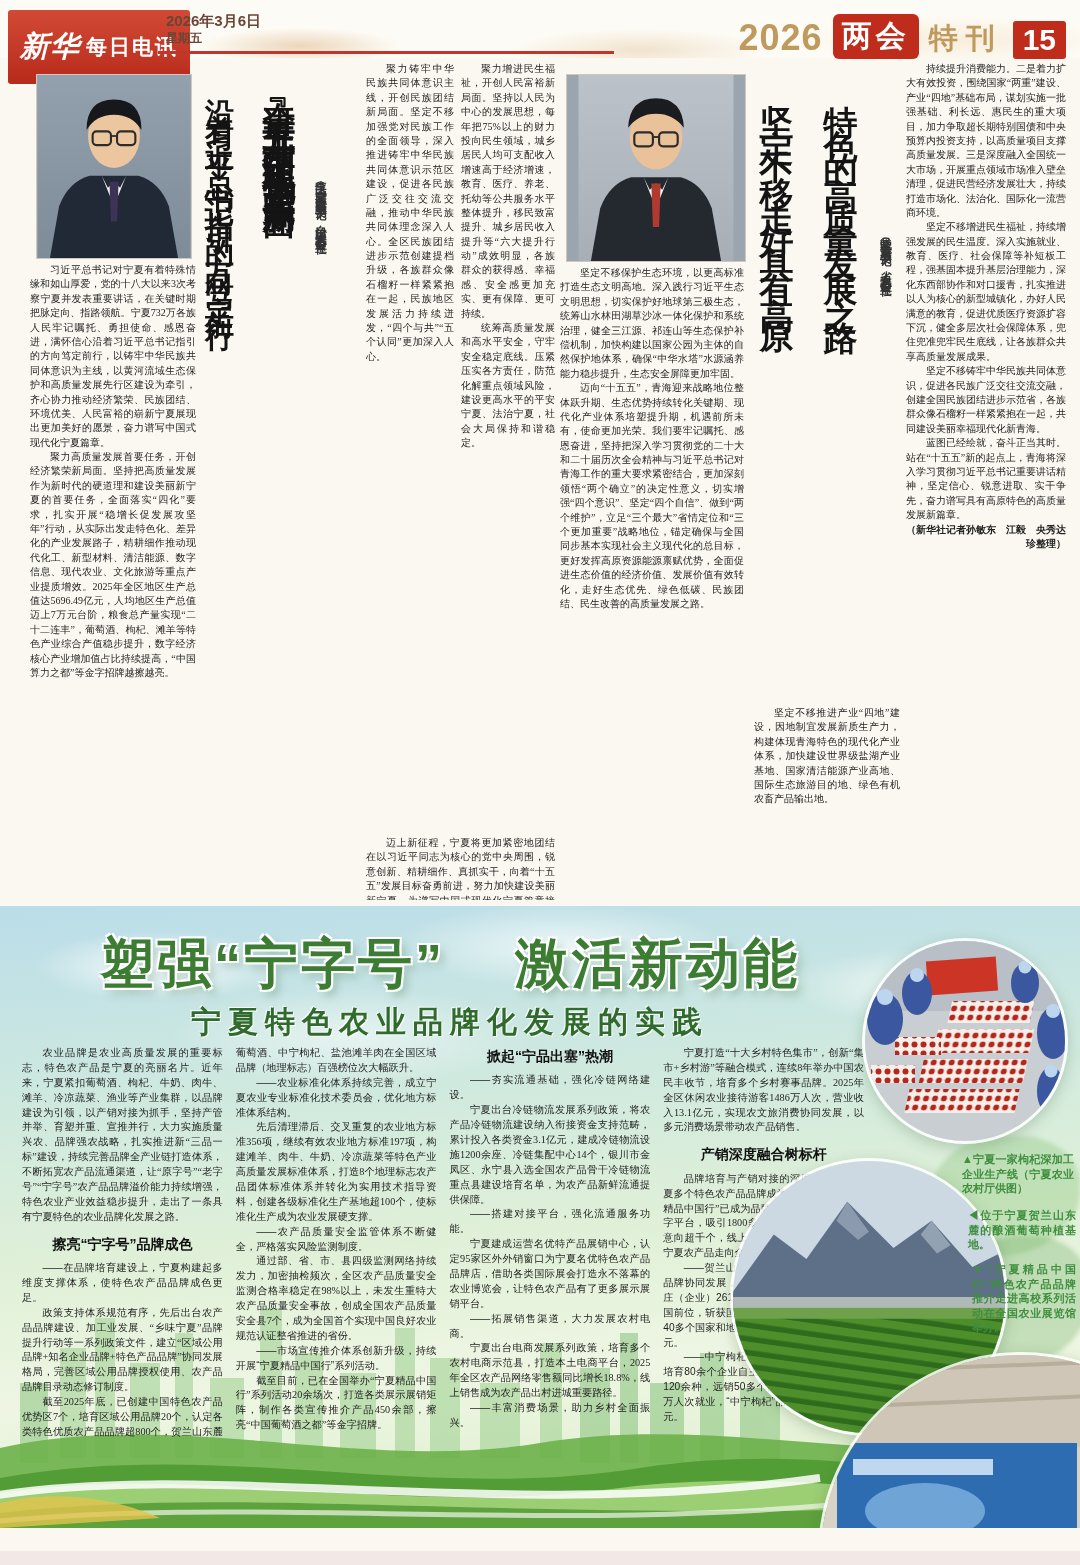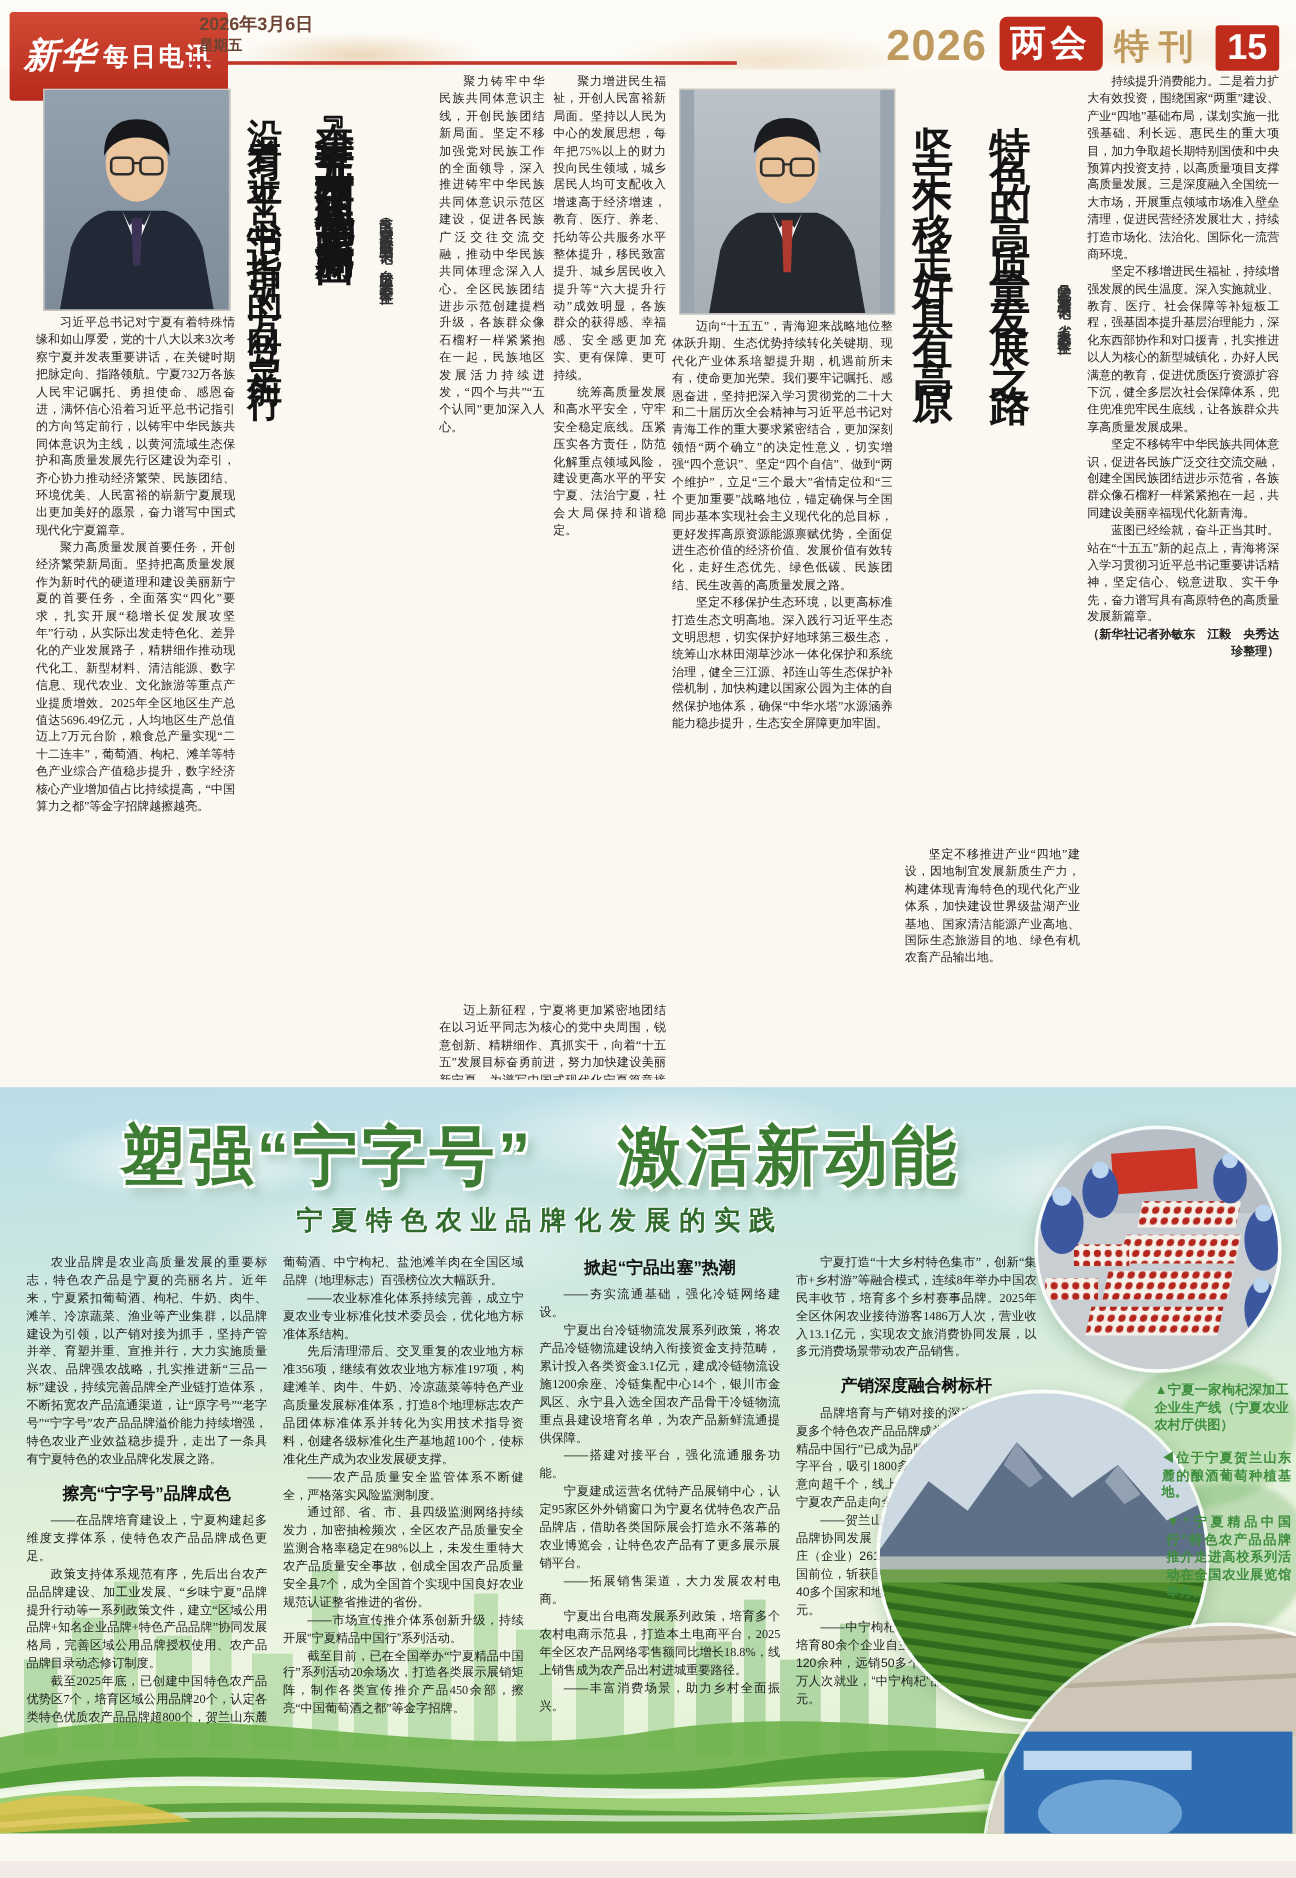--- a/index.html
+++ b/index.html
@@ -49,21 +49,21 @@
       radial-gradient(180px 50px at 160px 60px, rgba(255,255,255,.85), transparent 70%),
       radial-gradient(240px 60px at 560px 40px, rgba(255,255,255,.7), transparent 70%),
       radial-gradient(200px 55px at 930px 80px, rgba(255,255,255,.75), transparent 70%),
       radial-gradient(260px 70px at 350px 130px, rgba(255,255,255,.55), transparent 70%);}
   .ftitle{position:absolute;left:0;top:22px;width:900px;text-align:center;font-weight:900;font-size:54px;
           color:#3c7c33;letter-spacing:3px;
           text-shadow:2px 2px 0 rgba(255,255,255,.95),-2px -2px 0 rgba(255,255,255,.95),
                       2px -2px 0 rgba(255,255,255,.95),-2px 2px 0 rgba(255,255,255,.95),
                       5px 6px 8px rgba(70,115,70,.35);}
   .ftitle .gap{display:inline-block;width:70px;}
-  .fsub{position:absolute;left:0;top:96px;width:900px;text-align:center;font-size:22px;font-weight:900;
+  .fsub{position:absolute;left:0;top:96px;width:900px;text-align:center;font-size:30px;font-weight:900;
         color:#2f6b2c;letter-spacing:7px;
         text-shadow:1px 1px 0 rgba(255,255,255,.9),-1px -1px 0 rgba(255,255,255,.9);}
   #flow{position:absolute;left:22px;top:140px;width:842px;height:414px;overflow:hidden;
         column-count:4;column-gap:13px;column-fill:auto;
         font-family:"Liberation Serif",serif;font-size:10.2px;line-height:1.46;color:#1e1e1e;}
   #flow .blk-h{font-size:14px;}
   .circ{position:absolute;border-radius:50%;overflow:hidden;border:3px solid rgba(255,255,255,.85);
         box-shadow:0 4px 14px rgba(60,100,60,.25);}
   .fcap{position:absolute;font-size:11px;font-weight:700;color:#3f8f3f;line-height:1.32;text-align:justify;}
   .leafbg{position:absolute;border-radius:50% 40% 55% 45%;background:rgba(134,196,120,.35);filter:blur(2px);}
@@ -153,22 +153,22 @@
         <rect x="52" y="37" width="12" height="9" rx="2.5" fill="none" stroke="#2c2c2c" stroke-width="1.4"></rect>
         <line x1="48" y1="40" x2="52" y2="40" stroke="#2c2c2c" stroke-width="1.2"></line>
       </svg>
     </div>
     <div class="vwrap" style="left:754px;top:78px;width:148px;height:620px;">
       <div class="vtext v-t1">坚定不移走好具有高原</div>
       <div class="vtext v-t2">特色的高质量发展之路</div>
       <div class="vtext v-byline" style="padding-top:150px;margin-left:14px;">吴晓军（青海省委书记、省人大常委会主任）</div>
     </div>
     <div class="bodycol" style="left:560px;top:266px;width:184px;height:634px;">
+        <p class="blk blk-p">坚定不移保护生态环境，以更高标准打造生态文明高地。深入践行习近平生态文明思想，切实保护好地球第三极生态，统筹山水林田湖草沙冰一体化保护和系统治理，健全三江源、祁连山等生态保护补偿机制，加快构建以国家公园为主体的自然保护地体系，确保“中华水塔”水源涵养能力稳步提升，生态安全屏障更加牢固。</p>
         <p class="blk blk-p">迈向“十五五”，青海迎来战略地位整体跃升期、生态优势持续转化关键期、现代化产业体系培塑提升期，机遇前所未有，使命更加光荣。我们要牢记嘱托、感恩奋进，坚持把深入学习贯彻党的二十大和二十届历次全会精神与习近平总书记对青海工作的重大要求紧密结合，更加深刻领悟“两个确立”的决定性意义，切实增强“四个意识”、坚定“四个自信”、做到“两个维护”，立足“三个最大”省情定位和“三个更加重要”战略地位，锚定确保与全国同步基本实现社会主义现代化的总目标，更好发挥高原资源能源禀赋优势，全面促进生态价值的经济价值、发展价值有效转化，走好生态优先、绿色低碳、民族团结、民生改善的高质量发展之路。</p>
-        <p class="blk blk-p">坚定不移保护生态环境，以更高标准打造生态文明高地。深入践行习近平生态文明思想，切实保护好地球第三极生态，统筹山水林田湖草沙冰一体化保护和系统治理，健全三江源、祁连山等生态保护补偿机制，加快构建以国家公园为主体的自然保护地体系，确保“中华水塔”水源涵养能力稳步提升，生态安全屏障更加牢固。</p>
       </div>
     <div class="bodycol" style="left:754px;top:706px;width:146px;height:196px;">
         <p class="blk blk-p">坚定不移推进产业“四地”建设，因地制宜发展新质生产力，构建体现青海特色的现代化产业体系，加快建设世界级盐湖产业基地、国家清洁能源产业高地、国际生态旅游目的地、绿色有机农畜产品输出地。</p>
       </div>
     <div class="bodycol" style="left:906px;top:62px;width:160px;height:840px;">
         <p class="blk blk-p">持续提升消费能力。二是着力扩大有效投资，围绕国家“两重”建设、产业“四地”基础布局，谋划实施一批强基础、利长远、惠民生的重大项目，加力争取超长期特别国债和中央预算内投资支持，以高质量项目支撑高质量发展。三是深度融入全国统一大市场，开展重点领域市场准入壁垒清理，促进民营经济发展壮大，持续打造市场化、法治化、国际化一流营商环境。</p>
         <p class="blk blk-p">坚定不移增进民生福祉，持续增强发展的民生温度。深入实施就业、教育、医疗、社会保障等补短板工程，强基固本提升基层治理能力，深化东西部协作和对口援青，扎实推进以人为核心的新型城镇化，办好人民满意的教育，促进优质医疗资源扩容下沉，健全多层次社会保障体系，兜住兜准兜牢民生底线，让各族群众共享高质量发展成果。</p>
         <p class="blk blk-p">坚定不移铸牢中华民族共同体意识，促进各民族广泛交往交流交融，创建全国民族团结进步示范省，各族群众像石榴籽一样紧紧抱在一起，共同建设美丽幸福现代化新青海。</p>
         <p class="blk blk-p">蓝图已经绘就，奋斗正当其时。站在“十五五”新的起点上，青海将深入学习贯彻习近平总书记重要讲话精神，坚定信心、锐意进取、实干争先，奋力谱写具有高原特色的高质量发展新篇章。</p>
         <p class="blk blk-credit">（新华社记者孙敏东　江毅　央秀达珍整理）</p>

